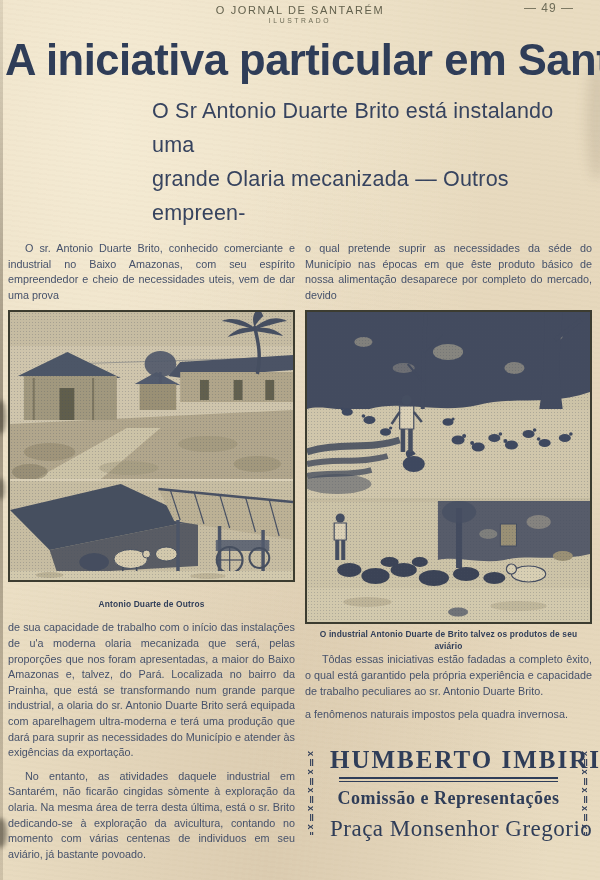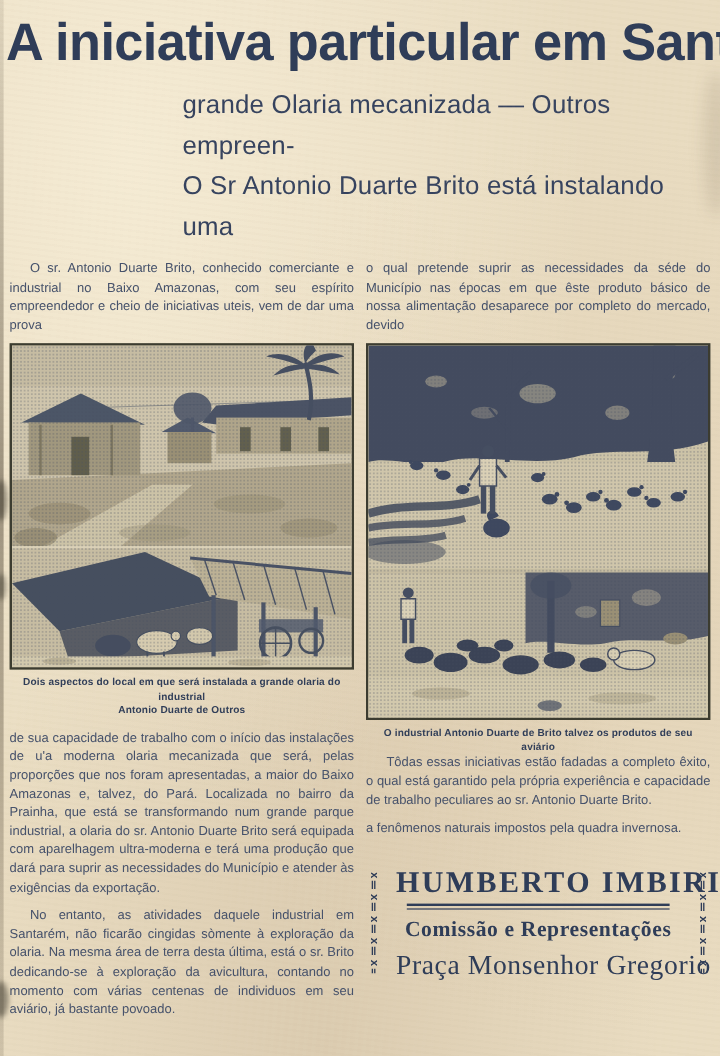--- a/index.html
+++ b/index.html
@@ -70,32 +70,37 @@
 <body>
 
 <div class="page">
   <div class="grain"></div>
   <div class="scan-edge"></div>
   <div class="stain s1"></div>
   <div class="stain s2"></div>
   <div class="stain s3"></div>
   <div class="stain s4"></div>
 
+  <div class="masthead">
+    <div class="title">O JORNAL DE SANTARÉM</div>
+    <div class="sub">ILUSTRADO</div>
+    <div class="pagenum">— 49 —</div>
+  </div>
 
   <div class="headline">A iniciativa particular em Santarém</div>
 
   <div class="subheadline">
+    <span>O Sr Antonio Duarte Brito está instalando uma</span>
     <span>grande Olaria mecanizada — Outros empreen-</span>
-    <span>O Sr Antonio Duarte Brito está instalando uma</span>
   </div>
 
   <div class="columns">
 
     <div class="col">
-      <p class="body-par indent">O sr. Antonio Duarte Brito, conhecido comerciante e industrial no Baixo Amazonas, com seu espírito empreendedor e cheio de iniciativas uteis, vem de dar uma prova</p>
+      <p class="body-par indent">O sr. Antonio Duarte Brito, conhecido comerciante e industrial no Baixo Amazonas, com seu espírito empreendedor e cheio de necessidades uteis, vem de dar uma prova</p>
 
       <div class="photo-frame left-photo">
         <svg viewBox="0 0 286 268" preserveAspectRatio="none">
 
           <rect x="0" y="0" width="286" height="167" fill="#cbc2a9"></rect>
           <rect x="0" y="0" width="286" height="34" fill="#c0b79e"></rect>
           <path d="M0,112 L286,98 L286,167 L0,167 Z" fill="#a89e84"></path>
           <path d="M118,116 L152,116 L92,167 L26,167 Z" fill="#d3caae" opacity=".75"></path>
           <line x1="58" y1="52" x2="286" y2="45" stroke="#3a465f" stroke-width=".8" opacity=".55"></line>
           <path d="M8,64 L58,40 L112,66 Z" fill="#334059"></path>
@@ -152,21 +157,21 @@
           <circle cx="252" cy="246" r="10" fill="none" stroke="#2c3850" stroke-width="2"></circle>
           <rect x="0" y="259" width="286" height="9" fill="#cfc6aa"></rect>
           <ellipse cx="40" cy="263" rx="14" ry="3" fill="#8a8066" opacity=".4"></ellipse>
           <ellipse cx="200" cy="264" rx="18" ry="3" fill="#8a8066" opacity=".35"></ellipse>
         </svg>
         <div class="halftone"></div>
         <div class="sepia-wash"></div>
       </div>
 
       <div class="caption">
-        <span>Dois aspectos do local em que será instalada a grande olaria do industrial</span><br>
+        <br>
         <span>Antonio Duarte de Outros</span>
       </div>
 
       <p class="body-par mtl">de sua capacidade de trabalho com o início das instalações de u'a moderna olaria mecanizada que será, pelas proporções que nos foram apresentadas, a maior do Baixo Amazonas e, talvez, do Pará.  Localizada no bairro da Prainha, que está se transformando num grande parque industrial, a olaria do sr. Antonio Duarte Brito será equipada com aparelhagem ultra-moderna e terá uma produção que dará para suprir as necessidades do Município e atender às exigências da exportação.</p>
       <p class="body-par indent mt">No entanto, as atividades daquele industrial em Santarém, não ficarão cingidas sòmente à exploração da olaria. Na mesma área de terra desta última, está o sr. Brito dedicando-se à exploração da avicultura, contando no momento com várias centenas de individuos em seu aviário, já bastante povoado.</p>
 
     </div>
 
     <div class="col">
       <p class="body-par">o qual pretende suprir as necessidades da séde do Município nas épocas em que êste produto básico de nossa alimentação desaparece por completo do mercado, devido</p>

